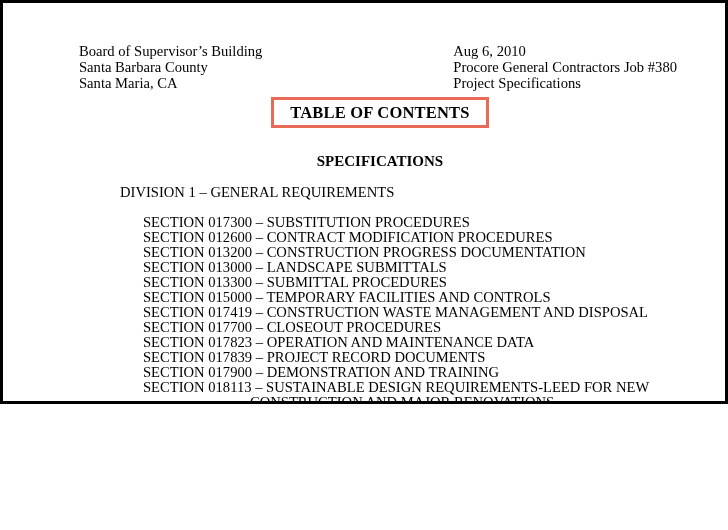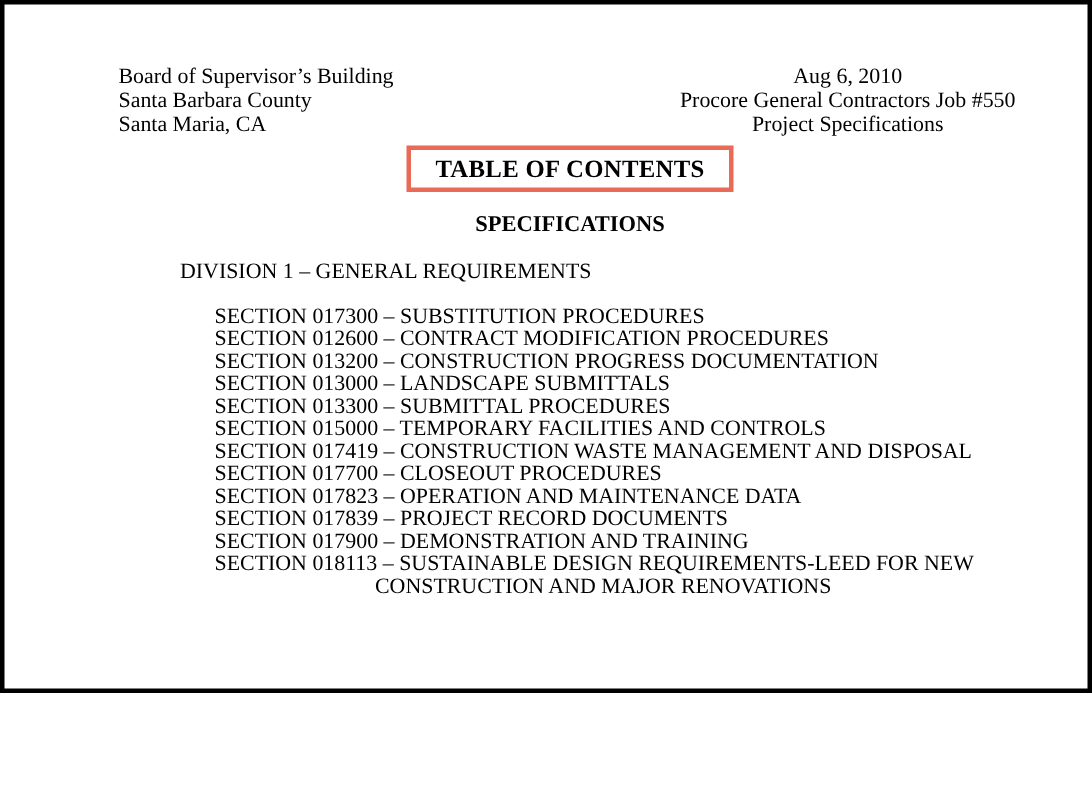--- a/index.html
+++ b/index.html
@@ -1,49 +1,49 @@
 <!DOCTYPE html>
 <html style="--accent: #E96A57; --ink: #000000; --paper: #FFFFFF;"><head>
 <meta charset="utf-8">
 <style>
   :root { --accent: #E96A57; --ink: #000000; --paper: #FFFFFF; }
   * { box-sizing: border-box; }
   html, body { margin: 0; padding: 0; background: #ffffff; }
   .page {
     position: relative;
     width: 728px;
-    height: 462px;
+    height: 404px;
     border: 3px solid var(--ink);
     background: var(--paper);
     font-family: "Liberation Serif", serif;
     color: var(--ink);
     overflow: hidden;
   }
   .header {
     display: flex;
     justify-content: space-between;
     margin: 40px 48px 0 76px;
     font-size: 14.6px;
     line-height: 16px;
   }
   .header-left { text-align: left; }
-  .header-right { text-align: center; }
+  .header-right { text-align: left; }
   .center-col { text-align: center; margin-left: 32px; }
   .title-box {
     display: inline-block;
     border: 3px solid var(--accent);
     padding: 3px 16px;
     margin-top: 6px;
     font-weight: bold;
     font-size: 16.5px;
     line-height: 19px;
     letter-spacing: 0.2px;
   }
   .subtitle {
-    margin-top: 14px;
+    margin-top: 25px;
     font-weight: bold;
     font-size: 15px;
     line-height: 17px;
     text-align: center;
   }
   .division {
     margin: 14px 0 0 117px;
     font-size: 14.6px;
     line-height: 16px;
   }
@@ -78,21 +78,21 @@
 <div class="page">
 
   <div class="header">
     <div class="header-left">
       <div>Board of Supervisor’s Building</div>
       <div>Santa Barbara County</div>
       <div>Santa Maria, CA</div>
     </div>
     <div class="header-right">
       <div>Aug 6, 2010</div>
-      <div>Procore General Contractors Job #550</div>
+      <div>Procore General Contractors Job #380</div>
       <div>Project Specifications</div>
     </div>
   </div>
 
   <div class="center-col">
     <div class="title-box">TABLE OF CONTENTS</div>
     <div class="subtitle">SPECIFICATIONS</div>
   </div>
 
   <div class="division">DIVISION 1 – GENERAL REQUIREMENTS</div>

